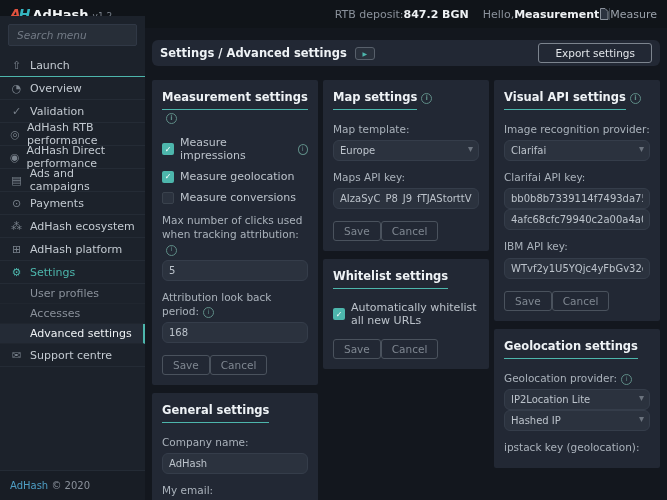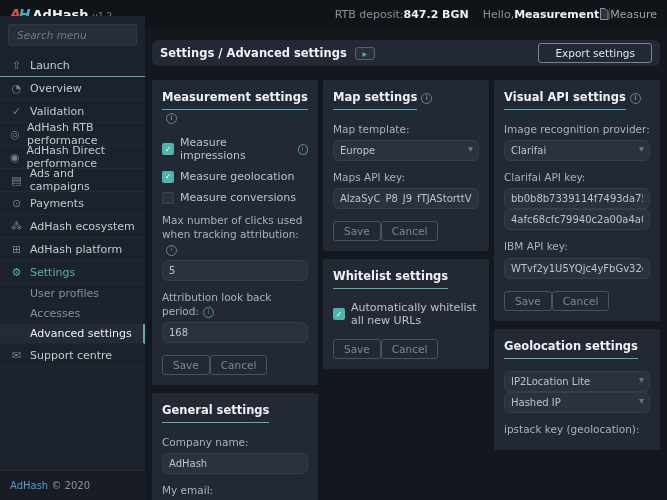--- a/index.html
+++ b/index.html
@@ -310,20 +310,21 @@
 
         <div class="btn-row">
           <button class="btn">Save</button>
           <button class="btn">Cancel</button>
         </div>
       </div>
 
       <div class="panel">
         <h3><span class="t">Geolocation settings</span></h3>
 
+        <label class="flabel"><span>Geolocation provider:</span><span class="info-icon">i</span></label>
         <div class="selwrap">
           <input class="tinput" readonly="" value="IP2Location Lite" style="">
           <span class="chev">▾</span>
         </div>
 
         <div class="selwrap">
           <input class="tinput" readonly="" value="Hashed IP" style="">
           <span class="chev">▾</span>
         </div>
 

